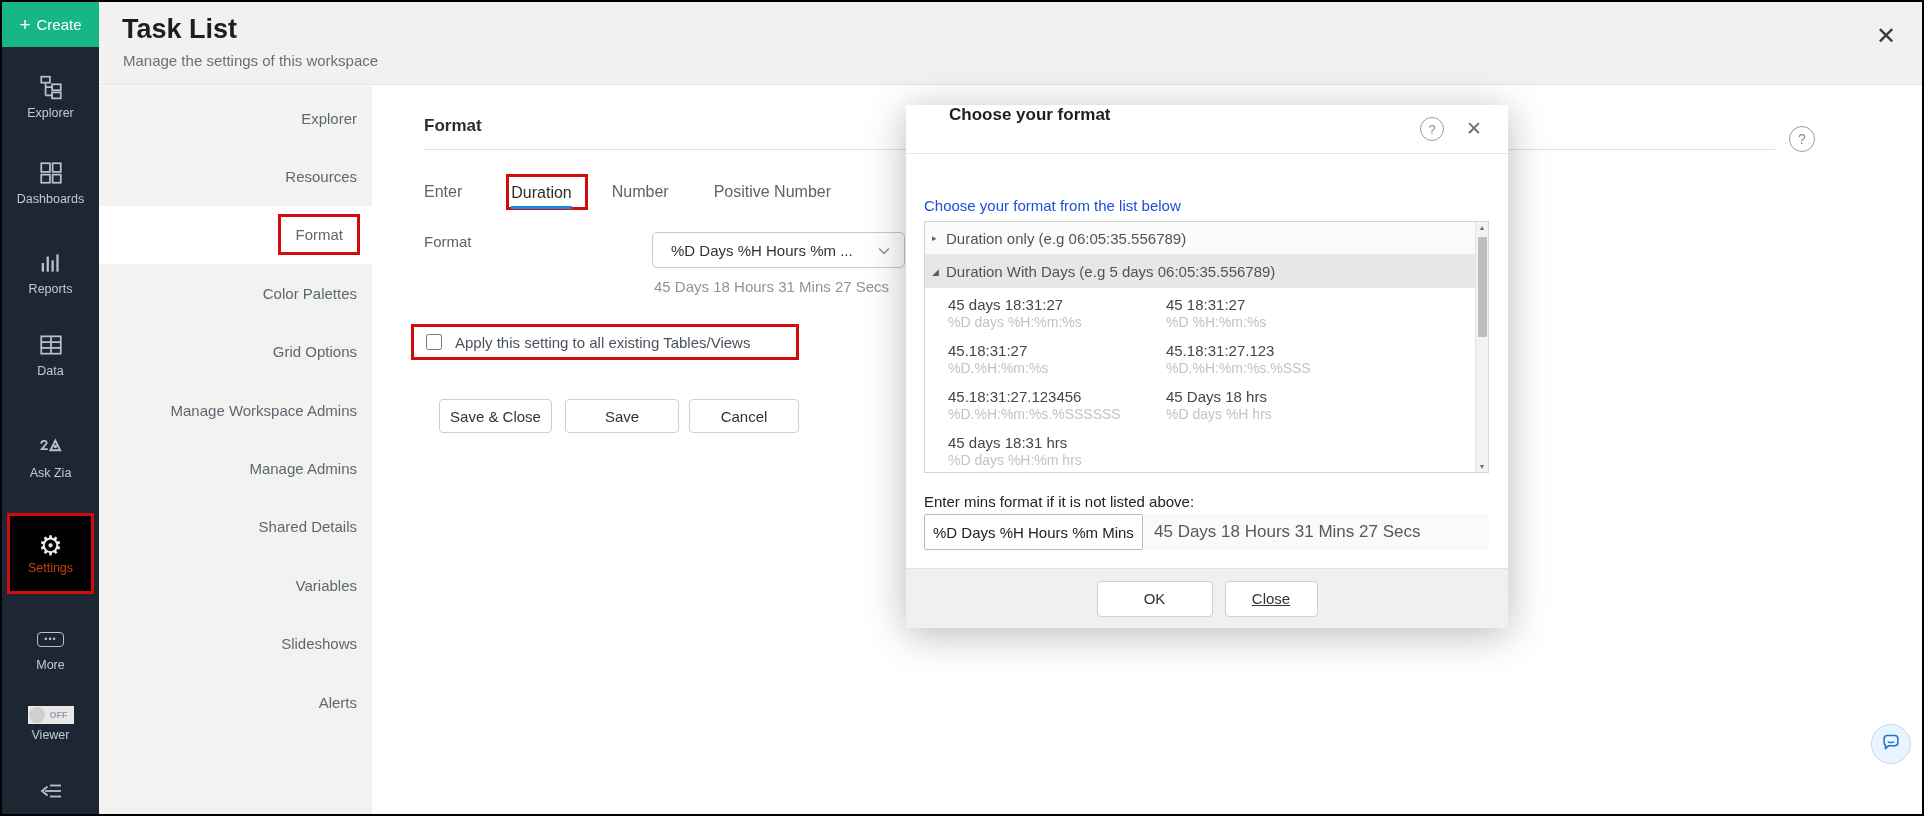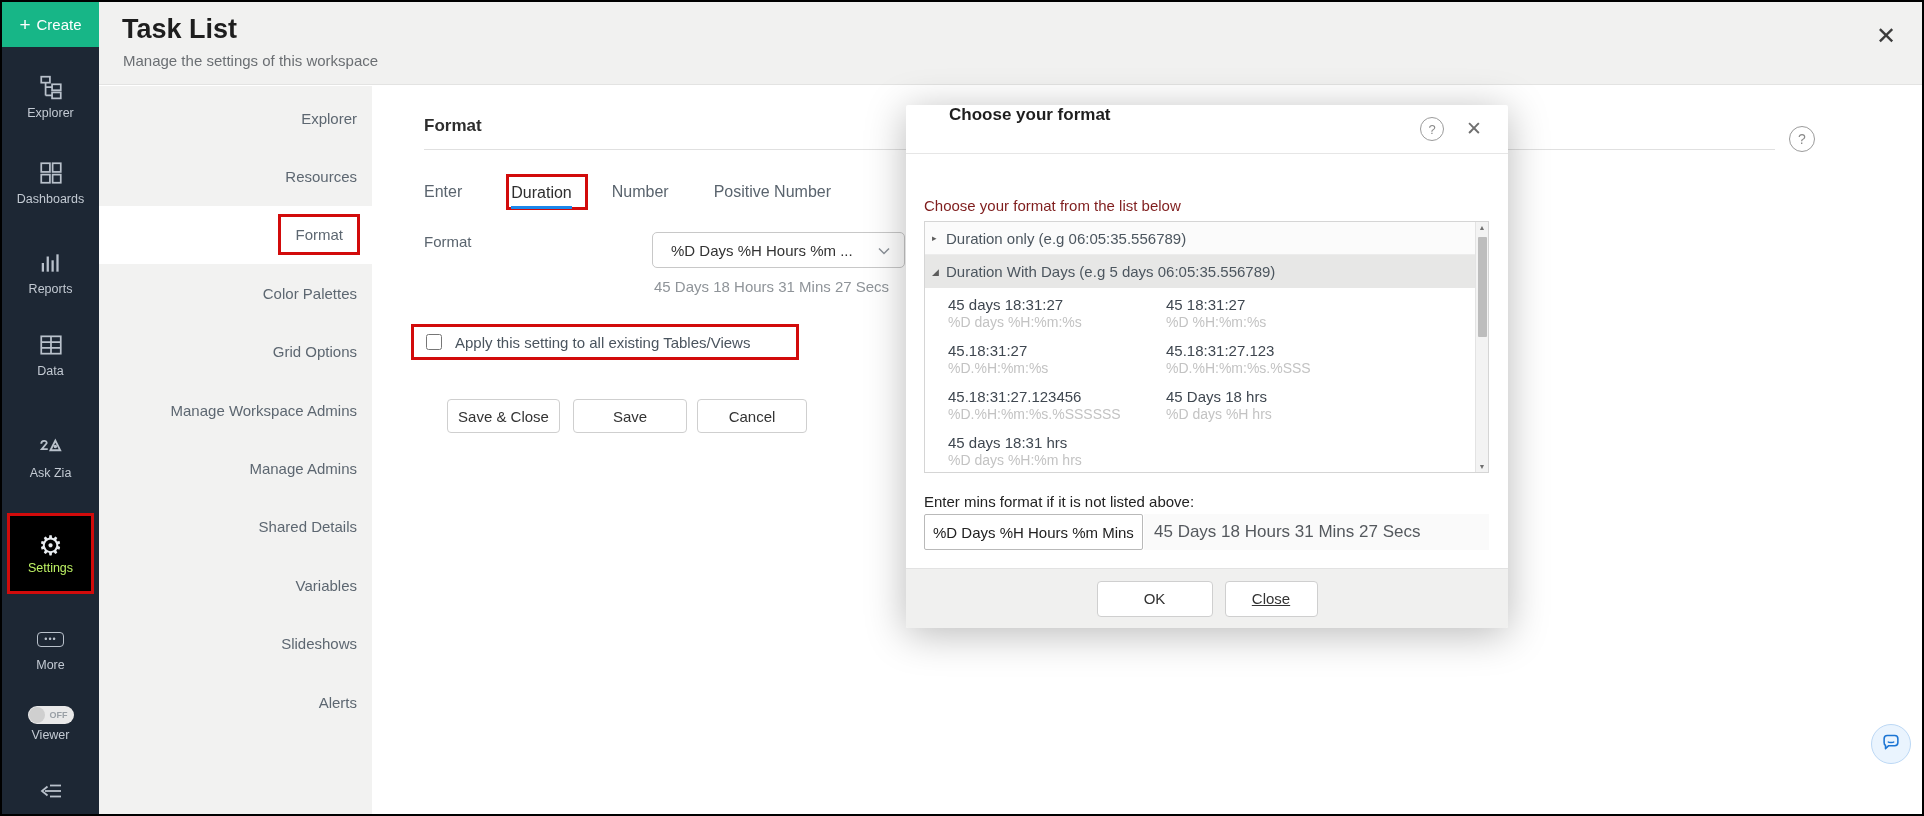--- a/index.html
+++ b/index.html
@@ -12,24 +12,24 @@
   .create-btn { position:absolute; left:0; top:0; width:97px; height:45px; background:#17b687; color:#fff;
     display:flex; align-items:center; justify-content:center; gap:6px; font-size:15px; cursor:pointer; }
   .create-plus { font-size:19px; font-weight:400; line-height:1; }
   .side-item { position:absolute; left:0; width:97px; text-align:center; color:#c3cad3; cursor:pointer; }
   .side-item .ic { display:flex; align-items:center; justify-content:center; height:30px; margin-bottom:4px; }
   .side-item .lbl { font-size:12.5px; }
   .side-item svg { stroke:#b9c1cb; fill:none; stroke-width:1.6; }
   .settings-tile { position:absolute; left:5px; top:511px; width:87px; height:81px; background:#000;
     border:3px solid #d20b0b; color:#fff; display:flex; flex-direction:column; align-items:center; justify-content:center; cursor:pointer; }
   .settings-tile .gear { font-size:27px; line-height:1; color:#e8ecf0; font-family:"DejaVu Sans",sans-serif; }
-  .settings-tile .lbl { font-size:12.5px; margin-top:2px; color:#bef264; }
+  .settings-tile .lbl { font-size:12.5px; margin-top:2px; color:#c2410c; }
   .more-box { width:27px; height:15px; border:1.6px solid #b9c1cb; border-radius:4px; display:flex; align-items:center; justify-content:center;
     font-size:9px; letter-spacing:1px; color:#b9c1cb; line-height:0; }
-  .viewer-toggle { width:46px; height:18px; background:#e9e9e9; border-radius:9px; margin:0 auto 4px auto; position:relative; cursor:pointer; }
+  .viewer-toggle { width:46px; height:18px; background:#e9e9e9; border-radius:0; margin:0 auto 4px auto; position:relative; cursor:pointer; }
   .viewer-knob { position:absolute; left:1px; top:1px; width:16px; height:16px; border-radius:50%; background:#cfcfcf; }
   .viewer-off { position:absolute; right:6px; top:4px; font-size:9px; font-weight:bold; color:#9aa0a6; }
 
   
   .page-header { position:absolute; left:97px; right:0; top:0; height:83px; background:#f1f1f0; border-bottom:1px solid #e3e3e2; z-index:1; }
   .page-title { position:absolute; left:23px; top:12px; font-size:27px; font-weight:bold; color:#1e1e1e; }
   .page-subtitle { position:absolute; left:24px; top:50px; font-size:15px; color:#6b6f73; }
   .page-close { position:absolute; right:26px; top:22px; font-size:24px; color:#3c3c3c; cursor:pointer; line-height:1; }
 
   
@@ -58,35 +58,35 @@
   .format-select { position:absolute; left:280px; top:146px; width:253px; height:36px; border:1px solid #c8c8c8; border-radius:5px;
     background:#fff; display:flex; align-items:center; padding:0 14px 0 18px; cursor:pointer; }
   .format-select .val { flex:1; font-size:15px; color:#333; white-space:nowrap; overflow:hidden; }
   .format-preview { position:absolute; left:282px; top:192px; font-size:15px; color:#8f9499; }
 
   .apply-redbox { position:absolute; left:39px; top:238px; width:388px; height:36px; border:3px solid #d20b0b;
     display:flex; align-items:center; padding-left:12px; }
   .apply-redbox input { width:16px; height:16px; margin-right:13px; cursor:pointer; }
   .apply-label { font-size:15px; color:#4a545e; }
 
-  .btn-row { position:absolute; left:75px; top:313px; display:flex; }
+  .btn-row { position:absolute; left:67px; top:313px; display:flex; }
   .btn { height:34px; border:1px solid #cfcfcf; border-radius:4px; background:#fff; font-size:15px; color:#333;
     display:flex; align-items:center; justify-content:center; cursor:pointer; font-family:inherit; }
   .btn-saveclose { width:113px; margin-right:13px; }
   .btn-save { width:114px; margin-right:10px; }
   .btn-cancel { width:110px; }
 
   
   .modal { position:absolute; left:904px; top:103px; width:602px; height:523px; background:#fff; z-index:10;
     box-shadow:0 6px 40px rgba(0,0,0,0.28); border-radius:2px; }
   .modal-header { position:relative; height:49px; border-bottom:1px solid #e6e6e6; }
   .modal-title { position:absolute; left:23px; top:0; font-size:17px; font-weight:bold; color:#1e1e1e;margin-left:20px; }
   .modal-help { position:absolute; right:64px; top:12px; width:24px; height:24px; font-size:13px; }
   .modal-close { position:absolute; right:26px; top:13px; font-size:19px; color:#6f6f6f; cursor:pointer; line-height:1.2; }
-  .modal-list-label { position:absolute; left:18px; top:92px; font-size:15px; color:#7f1d1d; }
+  .modal-list-label { position:absolute; left:18px; top:92px; font-size:15px; color:#1d4ed8; }
   .listbox { position:absolute; left:18px; top:116px; width:565px; height:252px; border:1px solid #d5d5d5; overflow:hidden; background:#fff; }
   .group-row { height:33px; display:flex; align-items:center; padding-left:7px; font-size:15px; color:#4c565f; cursor:pointer; }
   .group-row .marker { width:14px; font-size:9px; color:#5c5c5c; }
   .group-collapsed { background:#fbfbfb; border-bottom:1px solid #ececec; }
   .group-expanded { background:#e7e7e6; }
   .options-grid { display:grid; grid-template-columns:218px 1fr; padding:8px 0 0 23px; }
   .opt { height:46px; cursor:pointer; }
   .opt .sample { font-size:15px; color:#3f4750; line-height:18px; }
   .opt .fmt { font-size:14px; color:#c3c3c3; line-height:17px; }
   .scrollbar { position:absolute; right:0; top:0; bottom:0; width:13px; background:#f3f3f3; border-left:1px solid #e3e3e3; }

